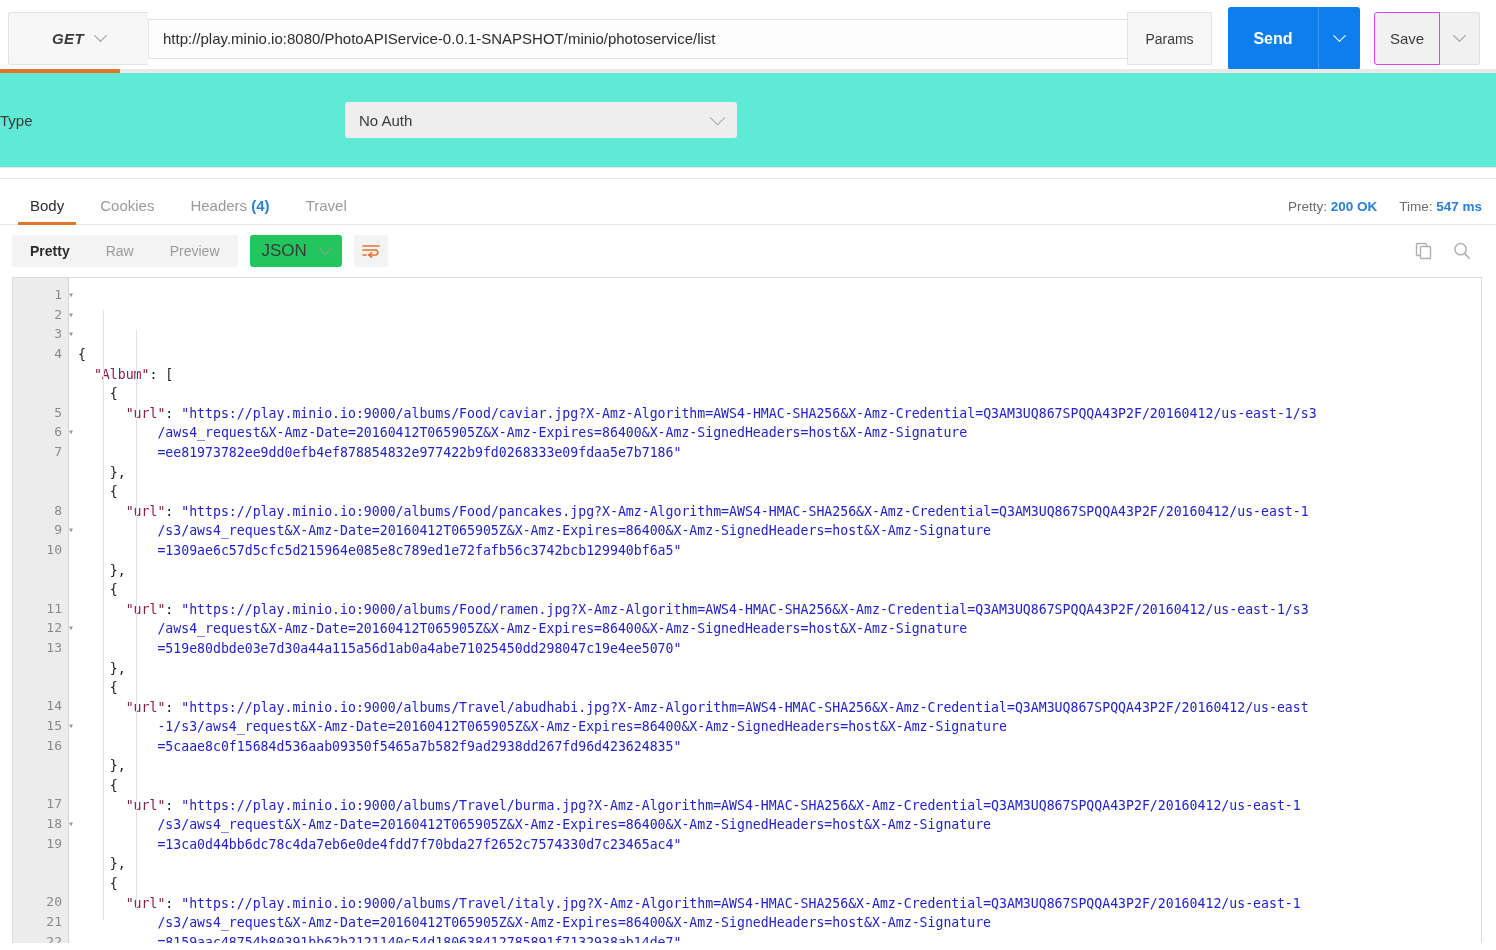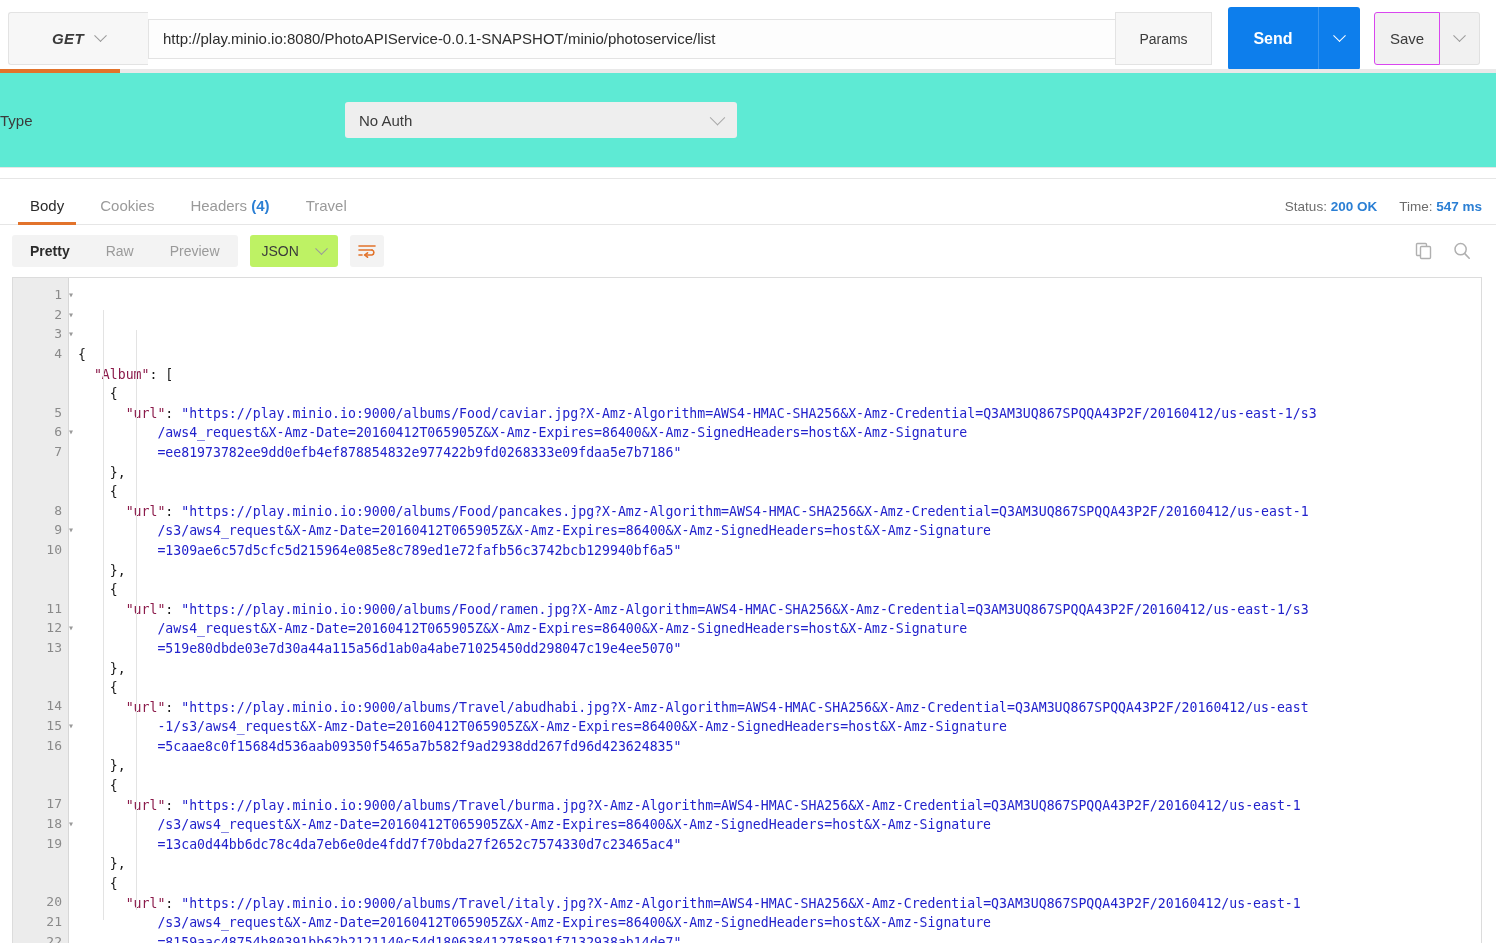--- a/index.html
+++ b/index.html
@@ -45,21 +45,21 @@
     background: #fdfdfd;
     border: 1px solid #e3e3e3;
     border-right: none;
     padding: 0 14px;
     font-size: 15px;
     color: #2d2d2d;
     font-family: "Liberation Sans", sans-serif;
     outline: none;
   }
   .params-btn {
-    width: 97px; height: 53px;
+    width: 85px; height: 53px;
     background: #f7f7f7;
     border: 1px solid #e3e3e3;
     display: flex; align-items: center; justify-content: center;
     font-size: 14px; color: #3b3b3b;
     cursor: pointer;
   }
   .send-group {
     display: flex; margin-left: 16px; height: 63px;
     border-radius: 3px; overflow: hidden; text-align: center;
   }
@@ -179,24 +179,24 @@
   .seg {
     padding: 0 18px;
     display: flex; align-items: center;
     font-size: 14px; color: #9a9a9a;
     cursor: pointer;
   }
   .seg.active { color: #2b2b2b; font-weight: bold; }
   .fmt-select {
     margin-left: 12px;
     height: 32px; min-width: 88px;
-    background: #bef264; border-radius: 3px;
+    background: #22c55e; border-radius: 3px;
     display: flex; align-items: center; justify-content: space-between;
     padding: 0 12px; gap: 14px;
-    font-size: 14px; color: #3b3b3b;
+    font-size: 17px; color: #3b3b3b;
     cursor: pointer;
   }
   .wrap-btn {
     margin-left: 12px;
     width: 34px; height: 32px;
     background: #f3f3f3; border-radius: 3px;
     display: flex; align-items: center; justify-content: center;
     cursor: pointer;
   }
   .tool-right {
@@ -321,21 +321,21 @@
   <div class="tab">
     <span>Headers</span>
     <span class="badge-count">(4)</span>
   </div>
   <div class="tab">
     <span>Travel</span>
   </div>
 
   <div class="status-area">
     <div>
-      <span>Status:</span>
+      <span>Pretty:</span>
       <b>200 OK</b>
     </div>
     <div>
       <span>Time:</span>
       <b>547 ms</b>
     </div>
   </div>
 </div>
 <div class="hr"></div>
 

